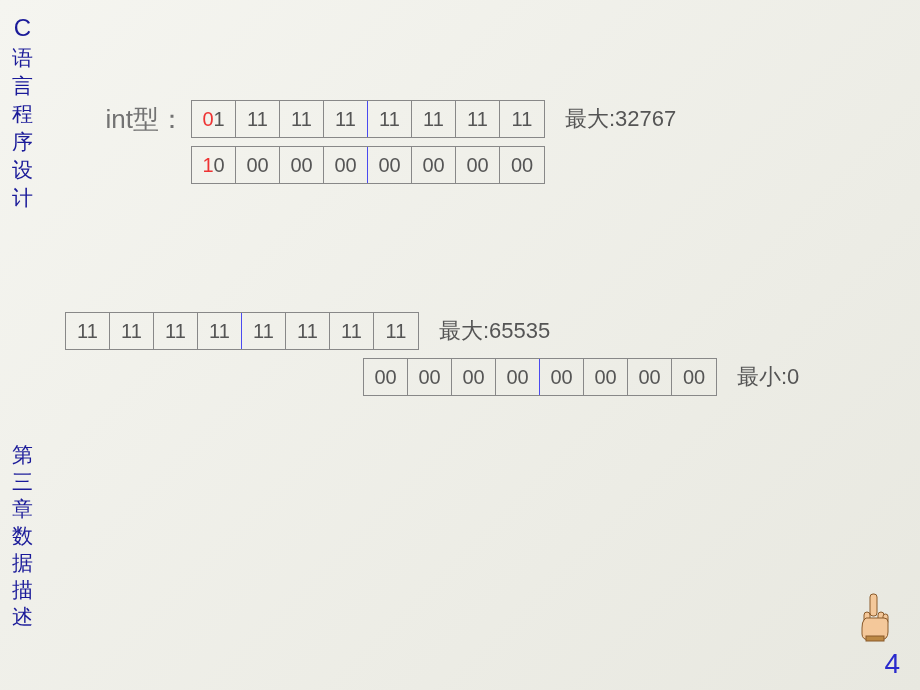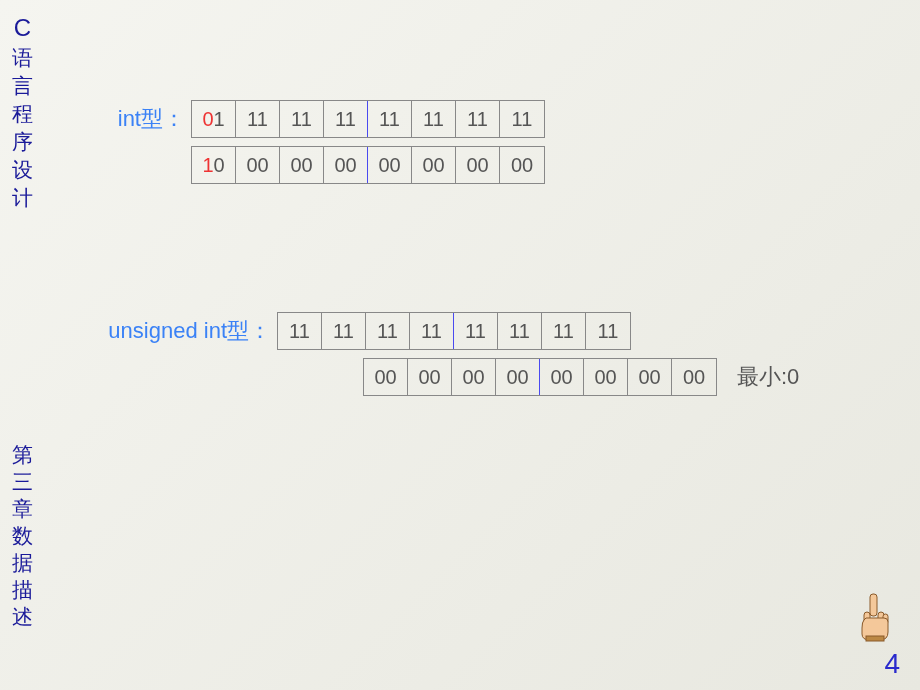--- a/index.html
+++ b/index.html
@@ -46,22 +46,22 @@
       left: 65px;
       top: 100px;
       width: 820px;
     }
     .row {
       display: flex;
       align-items: center;
       margin-bottom: 8px;
     }
     .label {
-      color: #3b82f6;
-      font-size: 22px;
+      color: #737373;
+      font-size: 26px;
       width: 120px;
       text-align: right;
       margin-right: 6px;
     }
     .byte-row {
       display: flex;
       border: 1px solid #888;
       height: 38px;
     }
     .cell {
@@ -144,20 +144,21 @@
           <span>1</span>
         </div>
         <div class="cell">11</div>
         <div class="cell">11</div>
         <div class="cell mid-divider">11</div>
         <div class="cell">11</div>
         <div class="cell">11</div>
         <div class="cell">11</div>
         <div class="cell">11</div>
       </div>
+    <div class="post-label">最大:32767</div>
   </div>
 
   <div class="row">
     <div class="label"></div>
     <div class="byte-row" id="int-r1">
         <div class="cell">
           <span class="sign-1">1</span>
           <span>0</span>
         </div>
         <div class="cell">00</div>
@@ -166,31 +167,31 @@
         <div class="cell">00</div>
         <div class="cell">00</div>
         <div class="cell">00</div>
         <div class="cell">00</div>
       </div>
   </div>
 
   <div class="section-spacer"></div>
 
   <div class="row">
-    <div class="label" style="width:206px">unsigned int型：</div>
     <div class="byte-row" id="uint-r0">
         <div class="cell">11</div>
         <div class="cell">11</div>
         <div class="cell">11</div>
         <div class="cell mid-divider">11</div>
         <div class="cell">11</div>
         <div class="cell">11</div>
         <div class="cell">11</div>
         <div class="cell">11</div>
       </div>
+    <div class="post-label">最大:65535</div>
   </div>
 
   <div class="row row-offset">
     <div class="label" style="width:206px"></div>
     <div class="byte-row" id="uint-r1">
         <div class="cell">00</div>
         <div class="cell">00</div>
         <div class="cell">00</div>
         <div class="cell mid-divider">00</div>
         <div class="cell">00</div>

